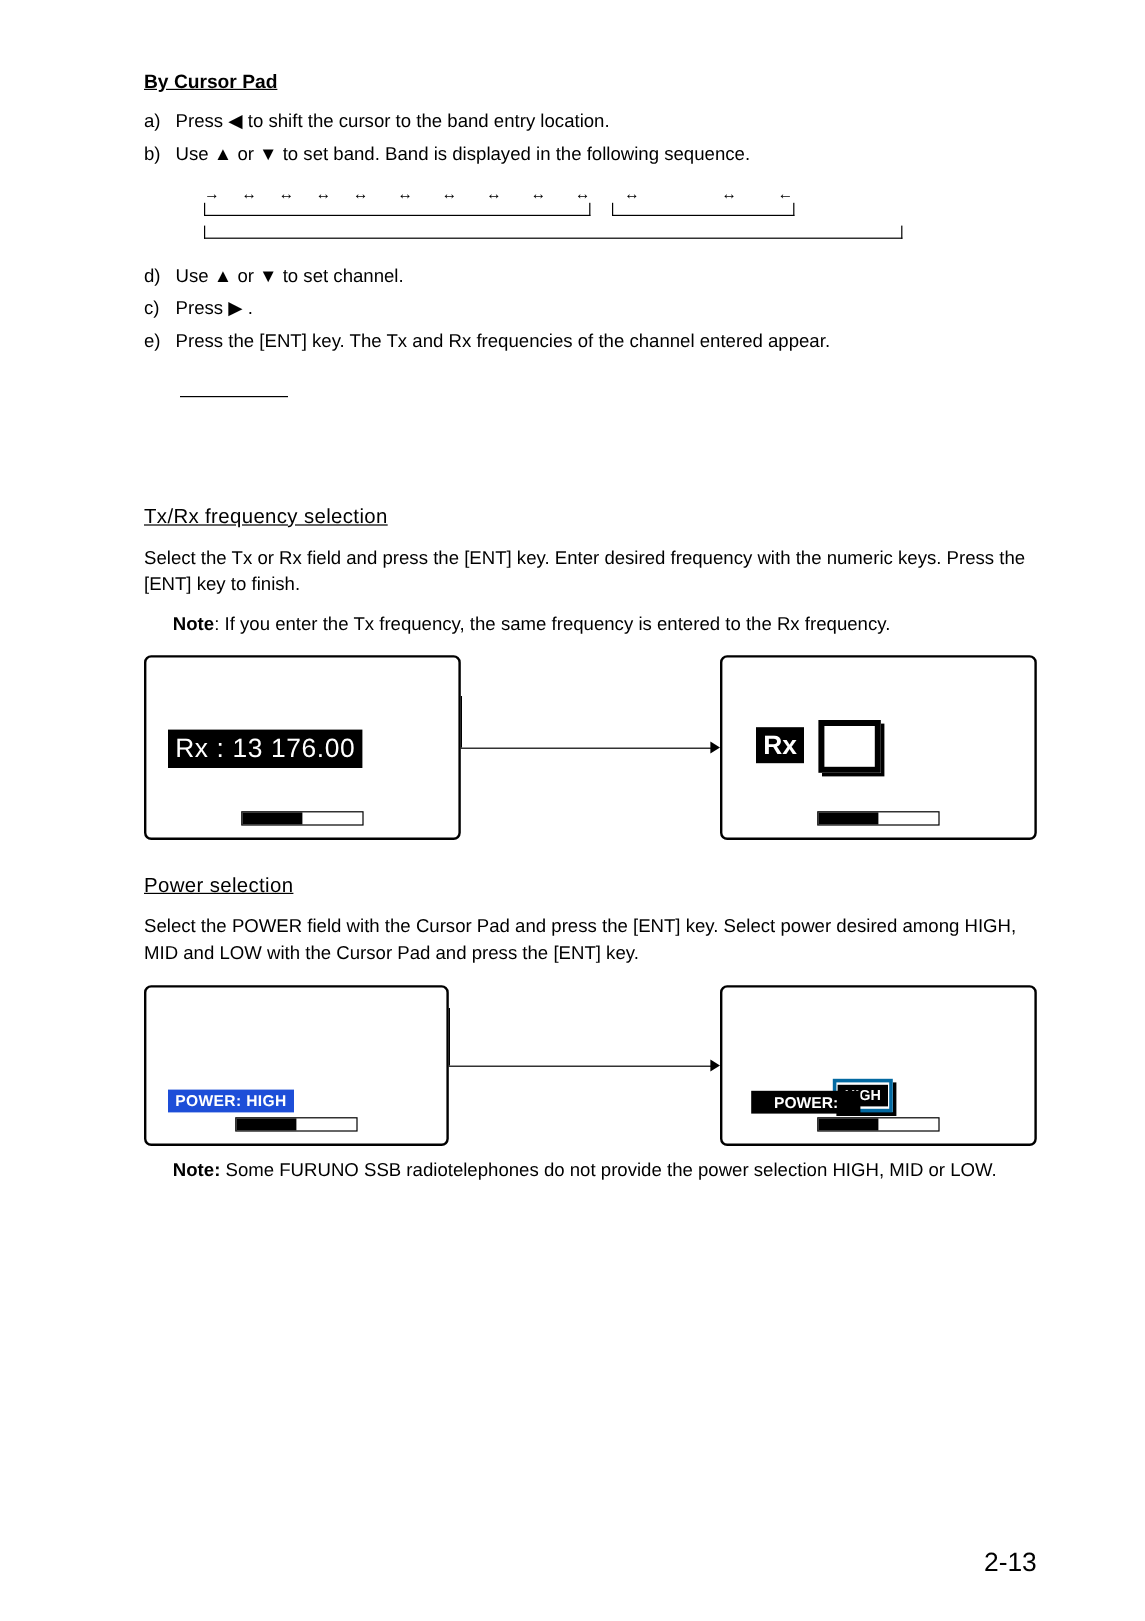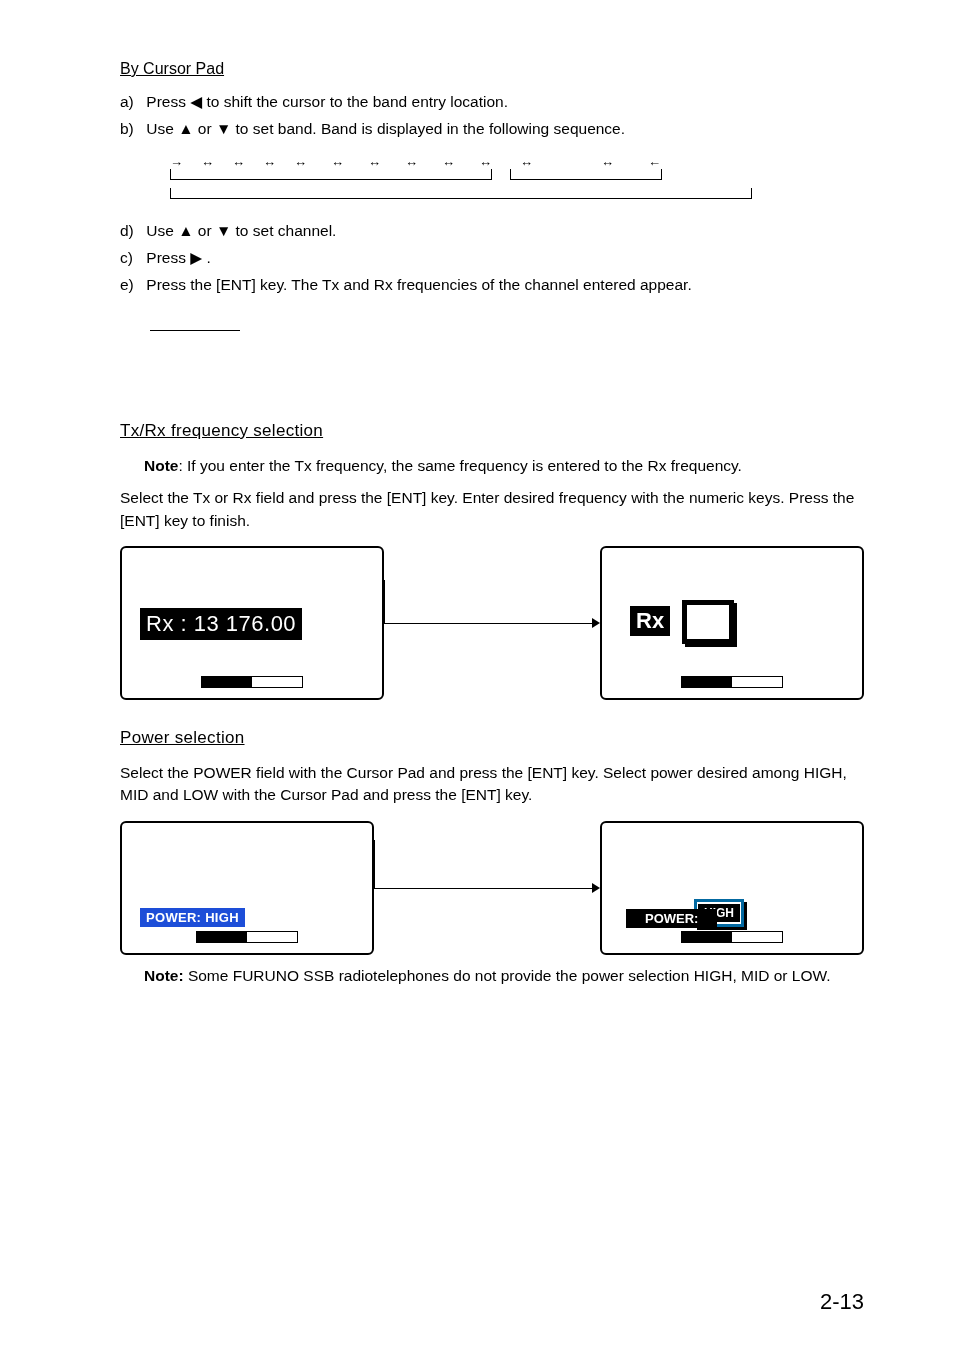--- a/index.html
+++ b/index.html
@@ -14,20 +14,21 @@
     padding: 60px 90px 40px 120px;
     box-sizing: border-box;
     width: 954px;
     min-height: 1351px;
     position: relative;
   }
   .sub-heading {
     text-decoration: underline;
     font-size: 16px;
     margin-bottom: 14px;
+    font-weight: bold;
   }
   .sub-heading-2 {
     text-decoration: underline;
     font-size: 17px;
     margin-top: 90px;
     margin-bottom: 14px;
     letter-spacing: 0.3px;
   }
   .list-line {
     font-size: 15.5px;
@@ -270,25 +271,25 @@
   </div>
   <div class="list-line">
     <span class="list-label">e)</span>
     <span>Press the [ENT] key. The Tx and Rx frequencies of the channel entered appear.</span>
   </div>
 
   <div class="divider-short"></div>
 
   <div class="sub-heading-2">Tx/Rx frequency selection</div>
 
+  <div class="body-text">Select the Tx or Rx field and press the [ENT] key. Enter desired frequency with the numeric keys. Press the [ENT] key to finish.</div>
+
   <div class="body-text note-indent">
     <b>Note</b><span>: If you enter the Tx frequency, the same frequency is entered to the Rx frequency.</span>
   </div>
-
-  <div class="body-text">Select the Tx or Rx field and press the [ENT] key. Enter desired frequency with the numeric keys. Press the [ENT] key to finish.</div>
 
   <div class="diagram-row">
     <div class="lcd lcd-big">
       <div class="rx-selected">Rx :  13 176.00</div>
       <div class="lcd-pill">
           <div class="half"></div>
         </div>
     </div>
     <div class="connector">
       <div class="connector-v"></div>

